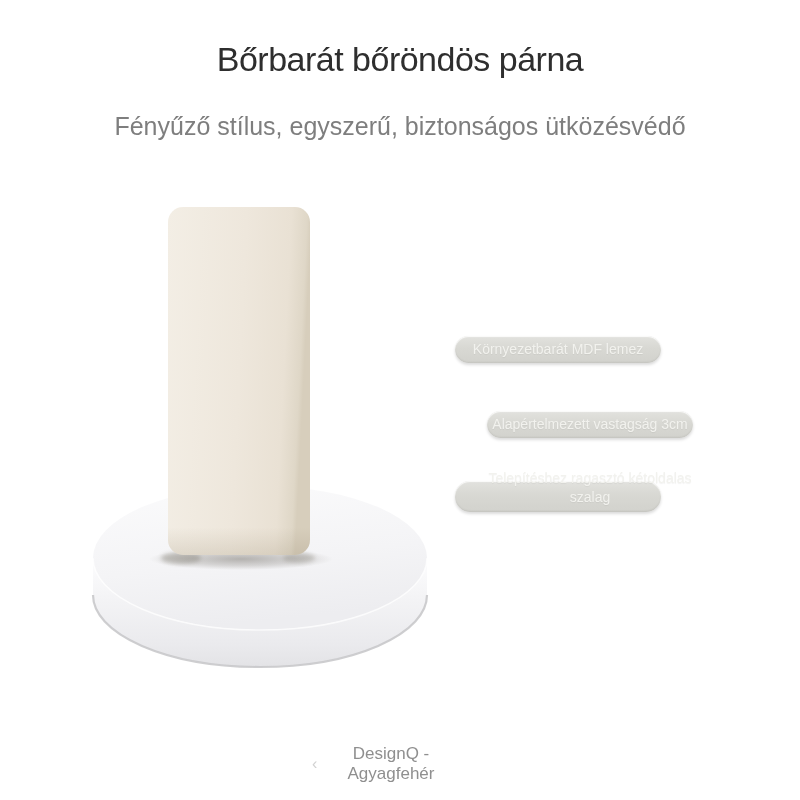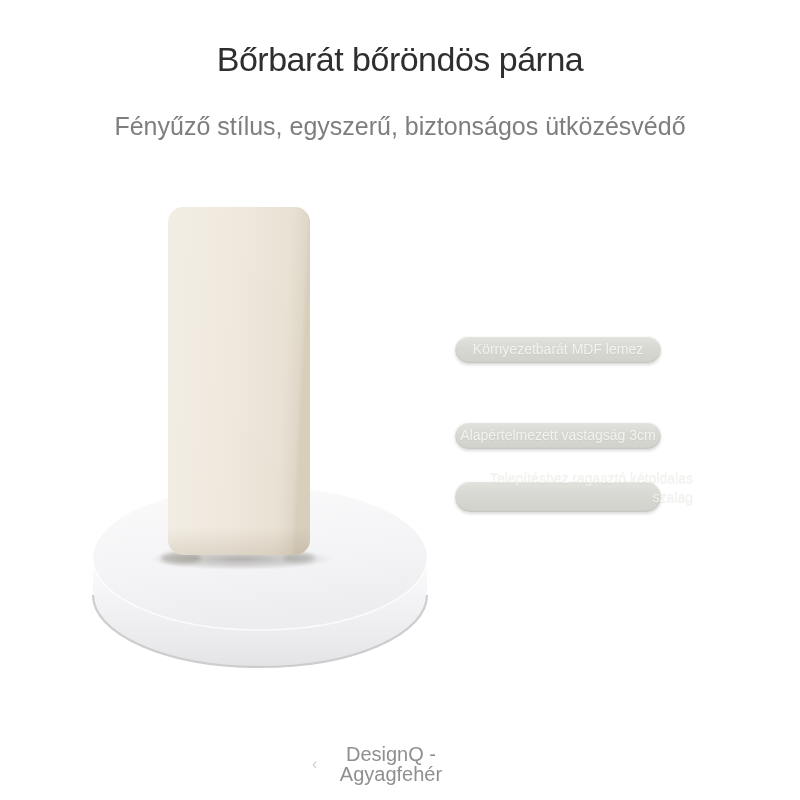--- a/index.html
+++ b/index.html
@@ -34,36 +34,36 @@
   .pill{
     position:absolute;left:455px;width:206px;
     border-radius:15px;
     background:linear-gradient(180deg,#e2e2de 0%,#d8d8d3 45%,#d2d2cd 100%);
     box-shadow:
       inset 0 1px 1px rgba(255,255,255,.9),
       inset 0 -1px 2px rgba(0,0,0,.07),
       0 2px 3px rgba(0,0,0,.14);
     color:#f2f2ee;
     font-size:14px;line-height:19px;
-    text-align:right;
+    text-align:center;
     display:flex;align-items:center;justify-content:center;
     text-shadow:0 1px 1px rgba(0,0,0,.05);
   }
   .pill-1{top:336px;height:27px;}
-  .pill-2{top:422px;height:27px;}
+  .pill-2{top:411px;height:27px;margin-left:32px;}
   .pill-3{top:481px;height:31px;}
   .pill-3 .pill-text{
     position:absolute;left:0;top:-12px;width:100%;margin-left:32px;
   }
 
   
   .caption{
     position:absolute;left:326px;top:744px;width:130px;
     text-align:center;
-    font-size:20px;line-height:20px;
+    font-size:17px;line-height:20px;
     color:#8f8f8f;
   }
   .prev-chevron{
     position:absolute;left:312px;top:756px;
     font-size:16px;line-height:16px;
     color:#d2d2d2;
     cursor:pointer;
     user-select:none;
   }
 </style>

